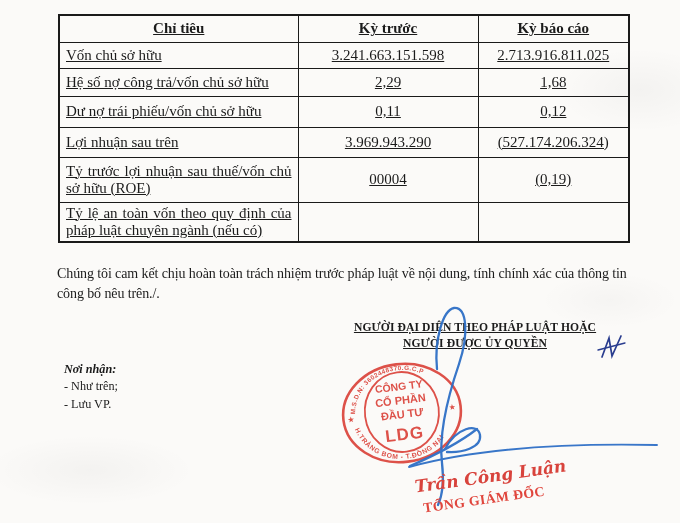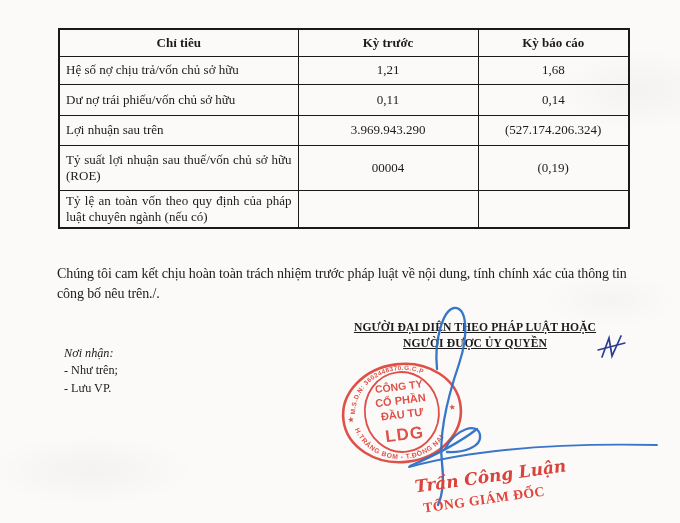--- a/index.html
+++ b/index.html
@@ -9,42 +9,43 @@
     background:
       radial-gradient(ellipse 120px 60px at 640px 90px, rgba(0,0,0,0.03), transparent 70%),
       radial-gradient(ellipse 150px 50px at 90px 470px, rgba(0,0,0,0.03), transparent 70%),
       radial-gradient(ellipse 100px 40px at 610px 300px, rgba(0,0,0,0.025), transparent 70%),
       #fbfaf8;
     overflow:hidden;
     font-family:"Liberation Serif","DejaVu Serif",serif;
     color:#1b1b1b;
   }
   table.fin{
-    position:absolute;left:58px;top:28px;
+    position:absolute;left:58px;top:14px;
     width:570px;border-collapse:collapse;table-layout:fixed;
-    font-size:13px;
+    font-size:15px;
     border:2px solid #1a1a1a;
+    text-decoration:underline;
   }
   table.fin td,table.fin th{
     border:1.2px solid #1a1a1a;
     vertical-align:middle;
     padding:2px 6px;
     box-sizing:border-box;
   }
   table.fin th{font-weight:bold;text-align:center;height:27px;}
   td.lbl{text-align:left;padding-left:8px;text-align:justify;}
   td.num{text-align:center;}
   tr.r1 td{height:26px;} tr.r2 td{height:28px;} tr.r3 td{height:31px;}
   tr.r4 td{height:30px;} tr.r5 td{height:45px;} tr.r6 td{height:31px;}
   .commitment{
     position:absolute;left:57px;top:264px;width:578px;
     font-size:14px;line-height:1.45;letter-spacing:-0.1px;
   }
   .recipients{position:absolute;left:64px;top:345px;font-size:12.2px;line-height:1.42;}
-  .recipients .head{font-weight:normal;font-style:italic;}
+  .recipients .head{font-weight:bold;font-style:italic;margin-top:16px;}
   .sig-title{
     position:absolute;left:330px;top:320px;width:290px;
     text-align:center;font-weight:bold;font-size:11.6px;line-height:15.5px;
     letter-spacing:0.1px;
     text-decoration:underline;
   }
   .overlay{position:absolute;left:0;top:0;pointer-events:none;}
   .signer-name{
     position:absolute;left:403px;top:466px;width:175px;text-align:center;
     font-family:"DejaVu Serif","Liberation Serif",serif;
@@ -70,37 +71,42 @@
         <col style="width:151px">
       </colgroup>
     <thead>
       <tr>
         <th>Chỉ tiêu</th>
         <th>Kỳ trước</th>
         <th>Kỳ báo cáo</th>
       </tr>
     </thead>
     <tbody>
+      <tr class="r1">
+        <td class="lbl">Vốn chủ sở hữu</td>
+        <td class="num">3.241.663.151.598</td>
+        <td class="num">2.713.916.811.025</td>
+      </tr>
       <tr class="r2">
-        <td class="lbl">Hệ số nợ chịu trả/vốn chủ sở hữu</td>
-        <td class="num">1,21</td>
+        <td class="lbl">Hệ số nợ công trả/vốn chủ sở hữu</td>
+        <td class="num">2,29</td>
         <td class="num">1,68</td>
       </tr>
       <tr class="r3">
         <td class="lbl">Dư nợ trái phiếu/vốn chủ sở hữu</td>
         <td class="num">0,11</td>
-        <td class="num">0,14</td>
+        <td class="num">0,12</td>
       </tr>
       <tr class="r4">
         <td class="lbl">Lợi nhuận sau trên</td>
         <td class="num">3.969.943.290</td>
         <td class="num">(527.174.206.324)</td>
       </tr>
       <tr class="r5">
-        <td class="lbl">Tỷ suất lợi nhuận sau thuế/vốn chủ sở hữu (ROE)</td>
+        <td class="lbl">Tỷ trước lợi nhuận sau thuế/vốn chủ sở hữu (ROE)</td>
         <td class="num">00004</td>
         <td class="num">(0,19)</td>
       </tr>
       <tr class="r6">
         <td class="lbl">Tỷ lệ an toàn vốn theo quy định của pháp luật chuyên ngành (nếu có)</td>
         <td class="num"></td>
         <td class="num"></td>
       </tr>
     </tbody>
   </table>

